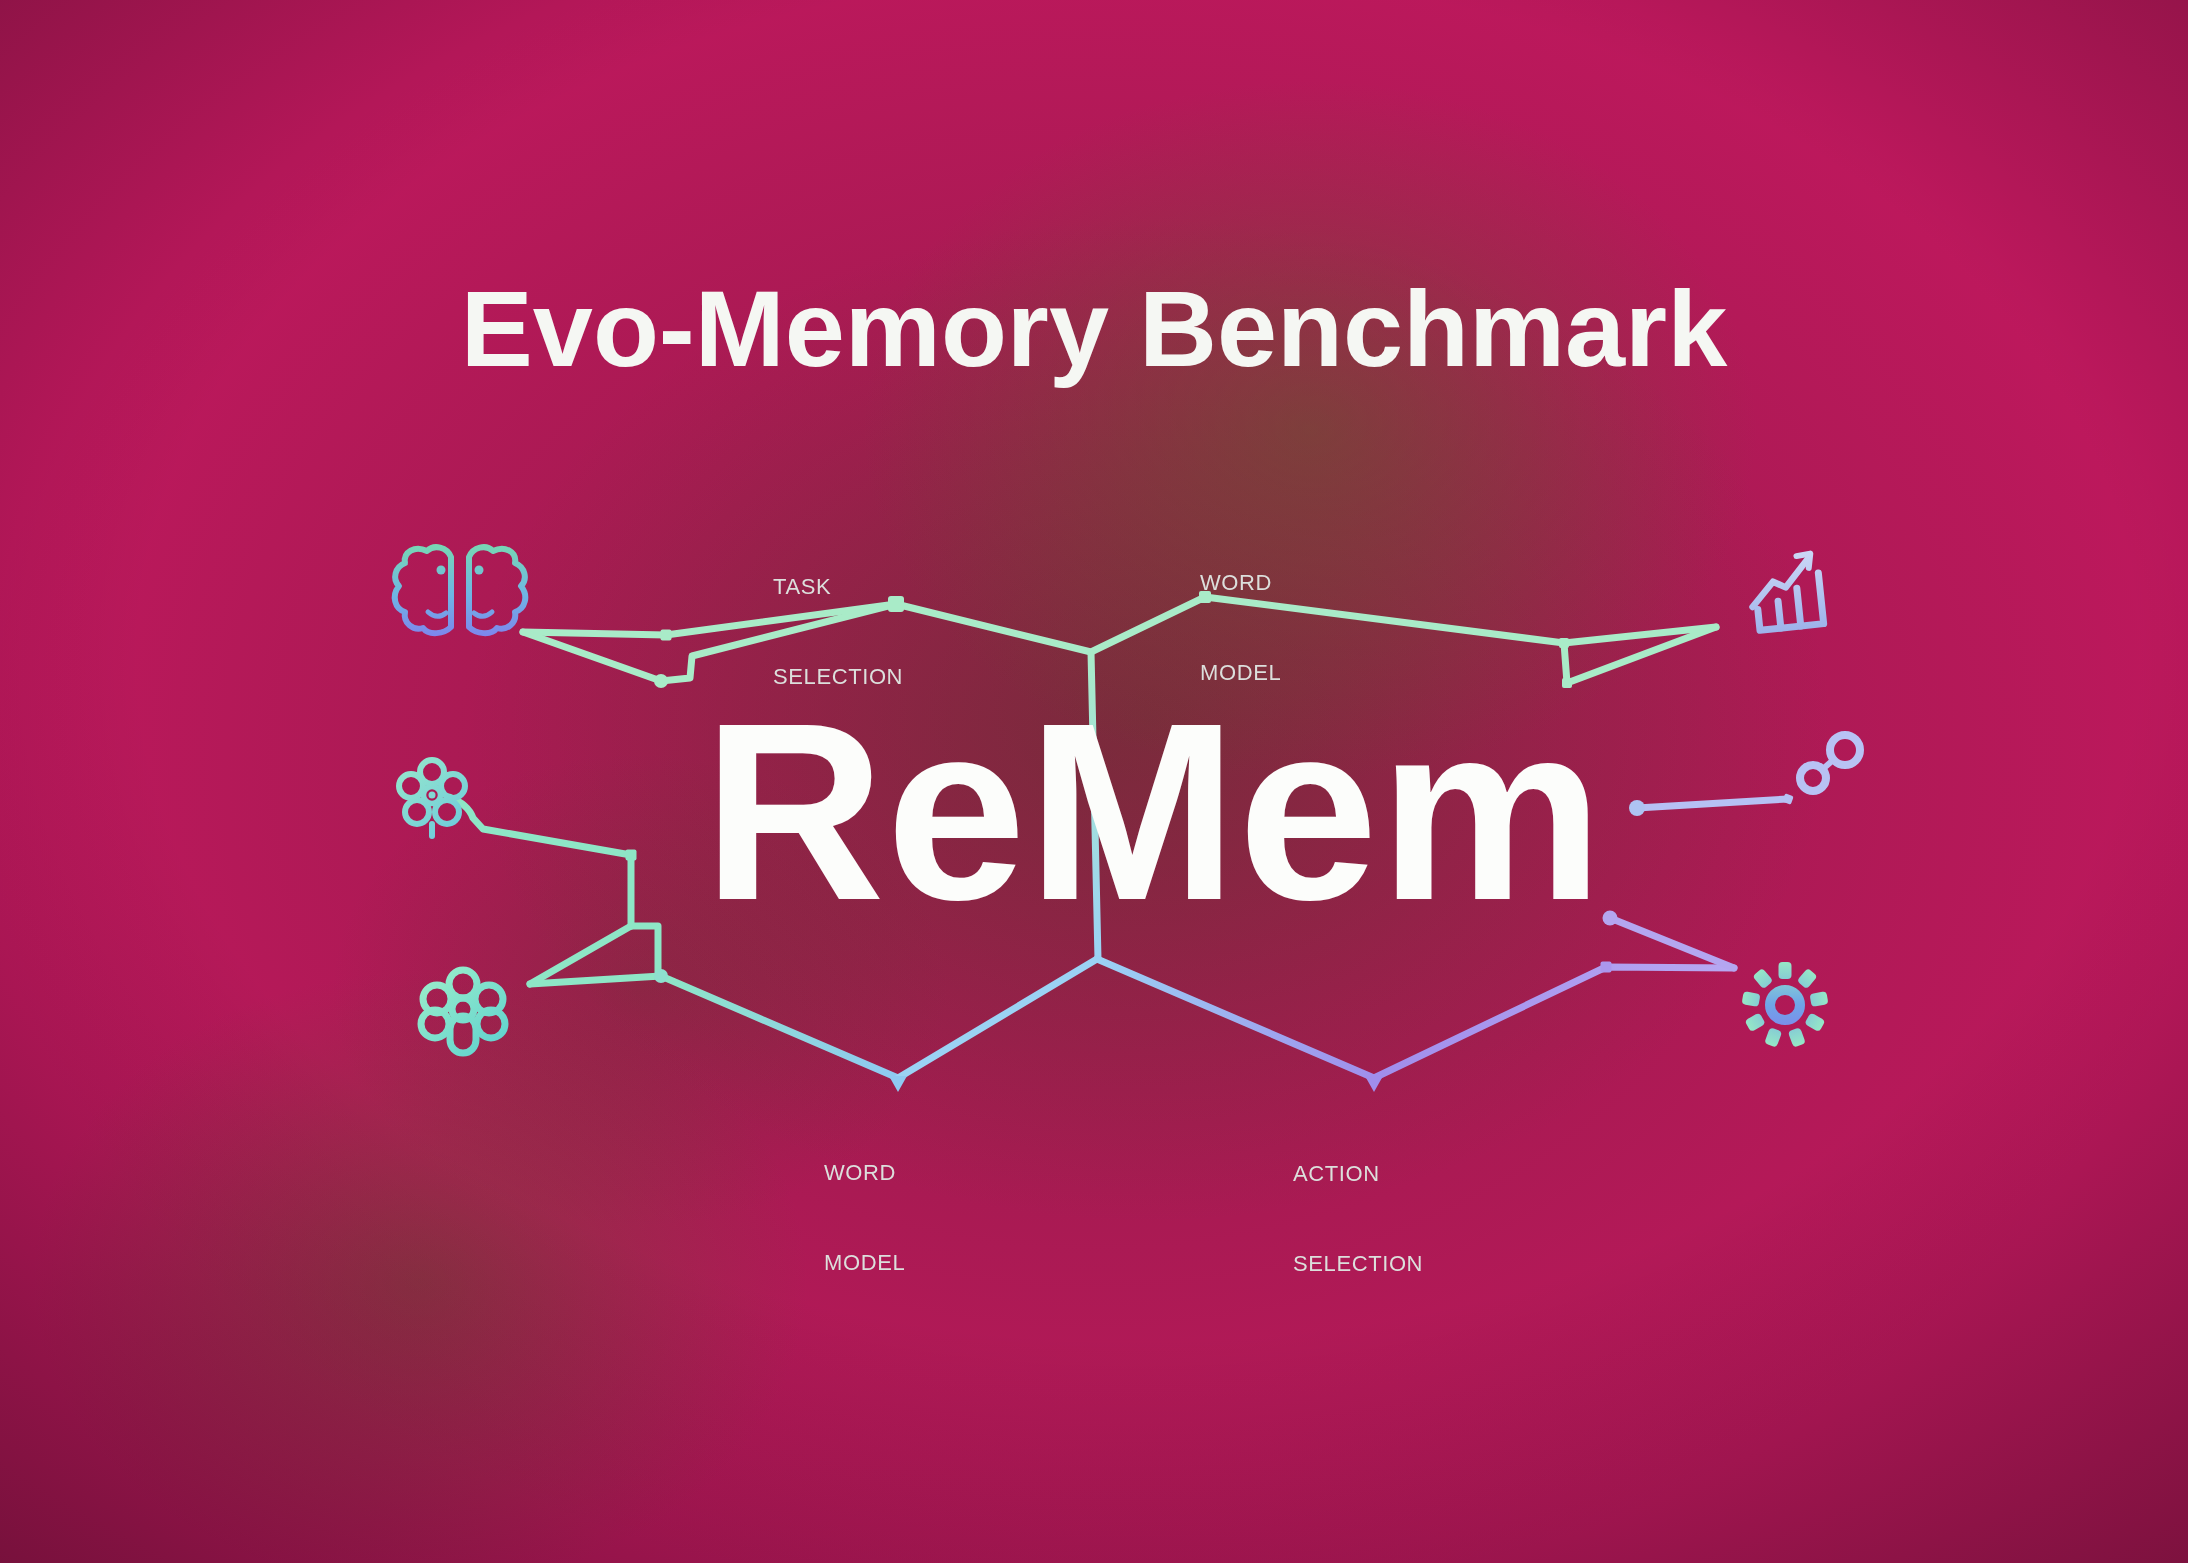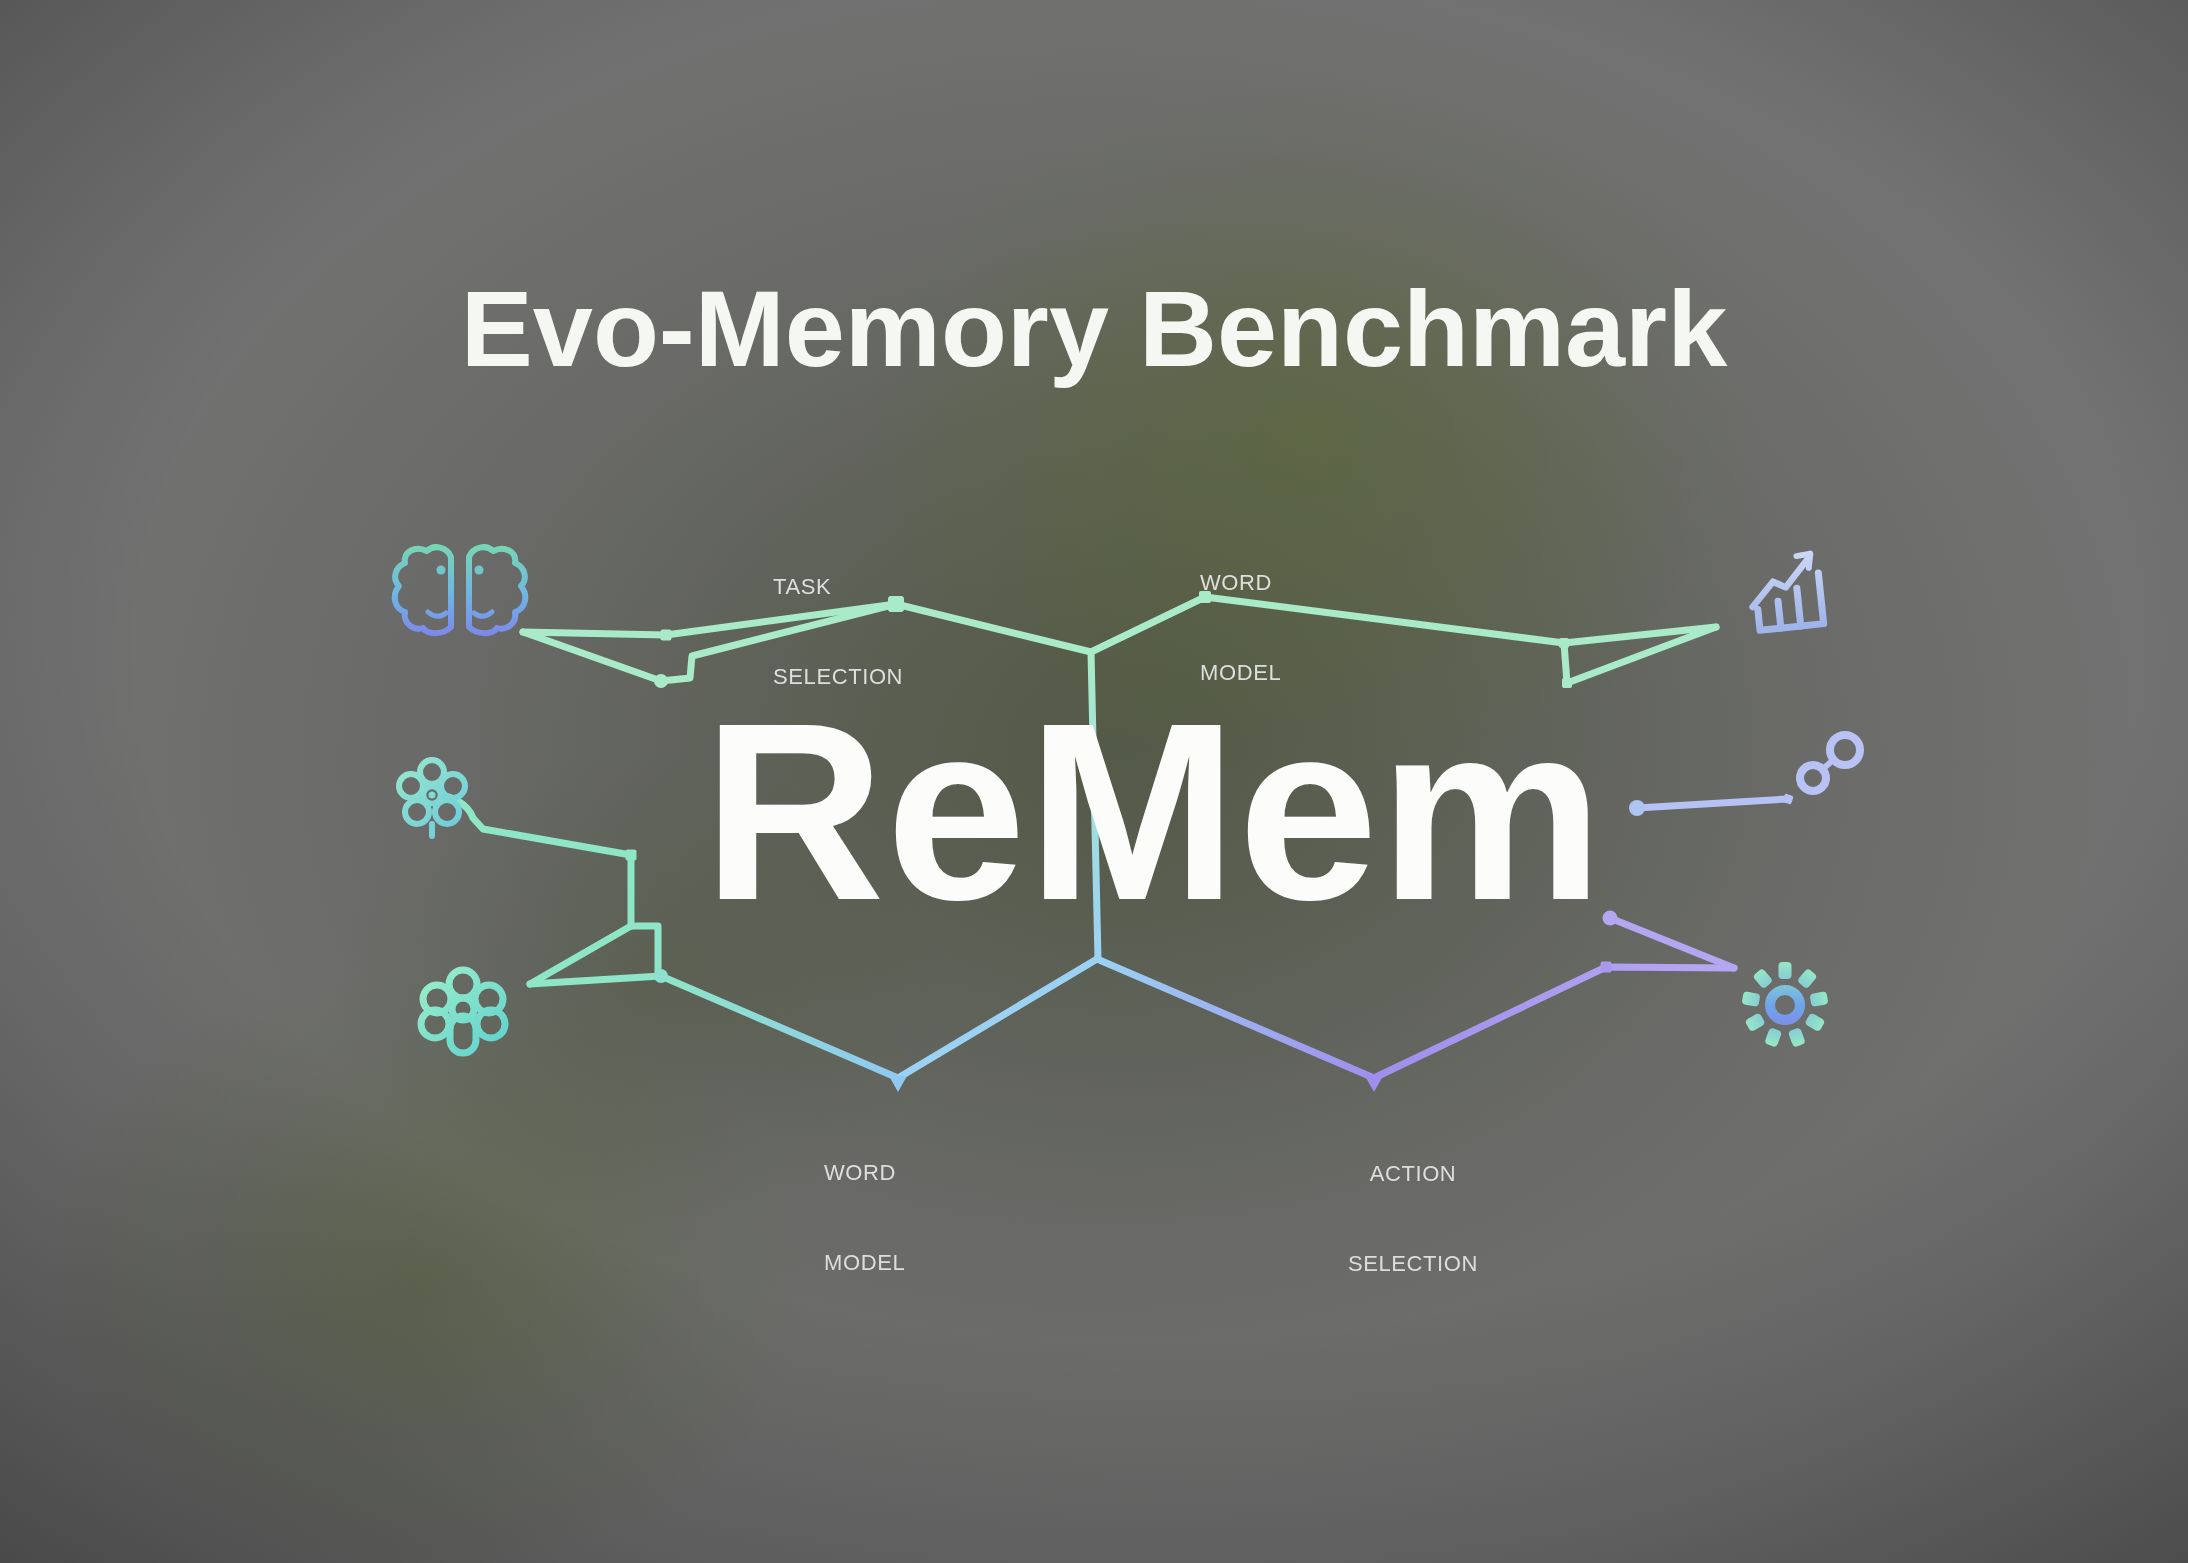--- a/index.html
+++ b/index.html
@@ -1,18 +1,18 @@
 <!DOCTYPE html>
 <html><head>
 <meta charset="utf-8">
 <style>
   html,body{margin:0;padding:0;background:#000;}
   .stage{
     position:relative;width:2188px;height:1563px;overflow:hidden;
-    background:#737373;
+    background:#be185d;
     font-family:"Liberation Sans","DejaVu Sans",sans-serif;
   }
   .bg{
     position:absolute;inset:0;
     background-image:
       radial-gradient(ellipse 640px 500px at 1310px 430px, rgba(88,104,38,.42), rgba(88,104,38,0) 70%),
       radial-gradient(ellipse 950px 700px at 1150px 720px, rgba(64,78,30,.30), rgba(64,78,30,0) 72%),
       radial-gradient(ellipse 540px 430px at 420px 1280px, rgba(76,92,34,.36), rgba(76,92,34,0) 72%),
       radial-gradient(ellipse 430px 330px at 640px 990px, rgba(58,72,28,.22), rgba(58,72,28,0) 72%),
       radial-gradient(ellipse 1500px 1150px at 1094px 760px, rgba(32,40,17,.28), rgba(32,40,17,0) 75%);
@@ -29,21 +29,21 @@
     font-size:108px;font-weight:700;color:#f5f7f3;letter-spacing:0;
   }
   .wordmark{
     left:703px;top:686px;line-height:252px;
     font-size:252px;font-weight:700;color:#fcfdfb;letter-spacing:1px;
   }
   .lbl{font-size:22px;line-height:30px;letter-spacing:.6px;color:#dcdfdc;font-weight:400;}
   .lbl-task{left:773px;top:512px;}
   .lbl-word{left:1200px;top:508px;}
   .lbl-world{left:824px;top:1098px;}
-  .lbl-action{left:1263px;top:1099px;width:300px;text-align:center;}
+  .lbl-action{left:1293px;top:1099px;width:300px;text-align:left;}
 </style>
 </head>
 <body>
 
 <div class="stage">
   <div class="bg"></div>
   <div class="vig"></div>
 
   <svg class="net" viewBox="0 0 2188 1563">
     <defs>

